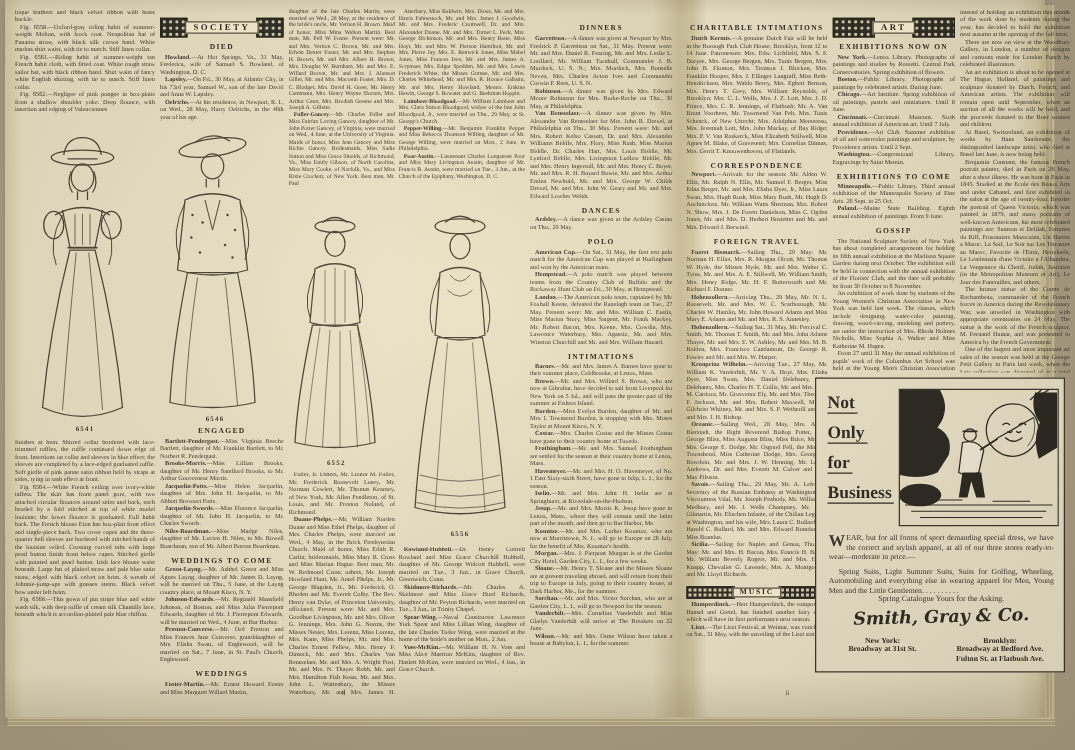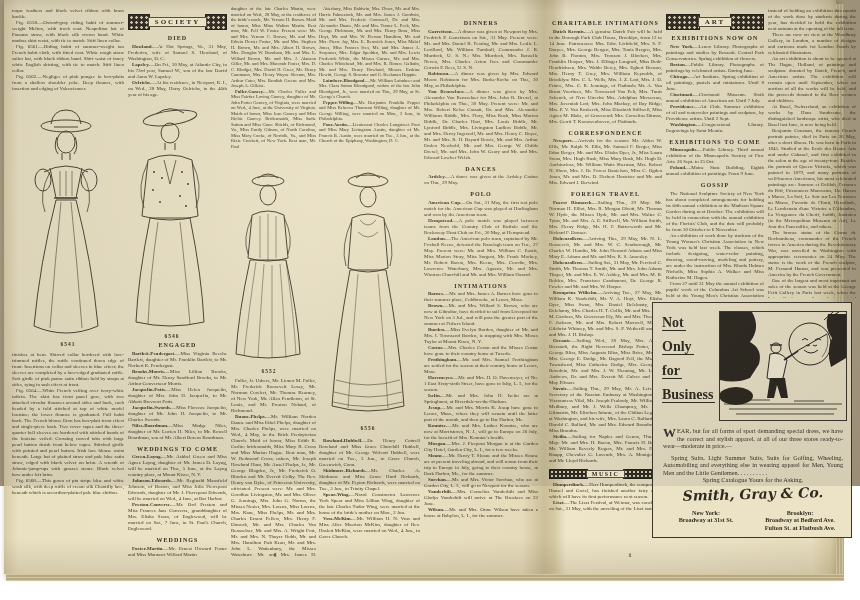--- a/index.html
+++ b/index.html
@@ -1,17 +1,17 @@
 <!DOCTYPE html>
 <html><head>
 <meta charset="utf-8">
 <style>
   html,body{margin:0;padding:0;width:860px;height:600px;overflow:hidden;
     font-family:"Liberation Serif","DejaVu Serif",serif;-webkit-text-size-adjust:none;}
-  .stage{position:absolute;left:0;top:0;width:860px;height:486px;background:#ab9e83;}
+  .stage{position:absolute;left:0;top:0;width:860px;height:600px;background:#ab9e83;}
   .stage::after{content:"";position:absolute;inset:0;pointer-events:none;
     background:radial-gradient(ellipse at 45% 40%, rgba(255,255,255,0.05), rgba(0,0,0,0.10));}
   .paper{position:absolute;left:4px;top:0;width:832px;height:574px;
     background:
       linear-gradient(180deg, rgba(80,60,30,.10), rgba(0,0,0,0) 12px, rgba(0,0,0,0) 538px, rgba(80,60,30,.14) 572px),
       linear-gradient(90deg,#d7cca6 0,#eae1c3 14px,#ece3c6 300px,#e6dcbc 518px,#ccbf99 540px,#d5c9a3 550px,#efe6ca 562px,#ece3c6 680px,#e7ddbf 808px,#d8cca6 826px,#c8ba93 832px);
     box-shadow:2px 3px 6px rgba(40,30,15,.45);}
   .edge-right{position:absolute;left:836px;top:4px;width:8px;height:572px;
     background:repeating-linear-gradient(90deg,#cfc29b 0 1px,#b8ab88 1px 3px);}
   .edge-bottom{position:absolute;left:6px;top:574px;width:838px;height:7px;

